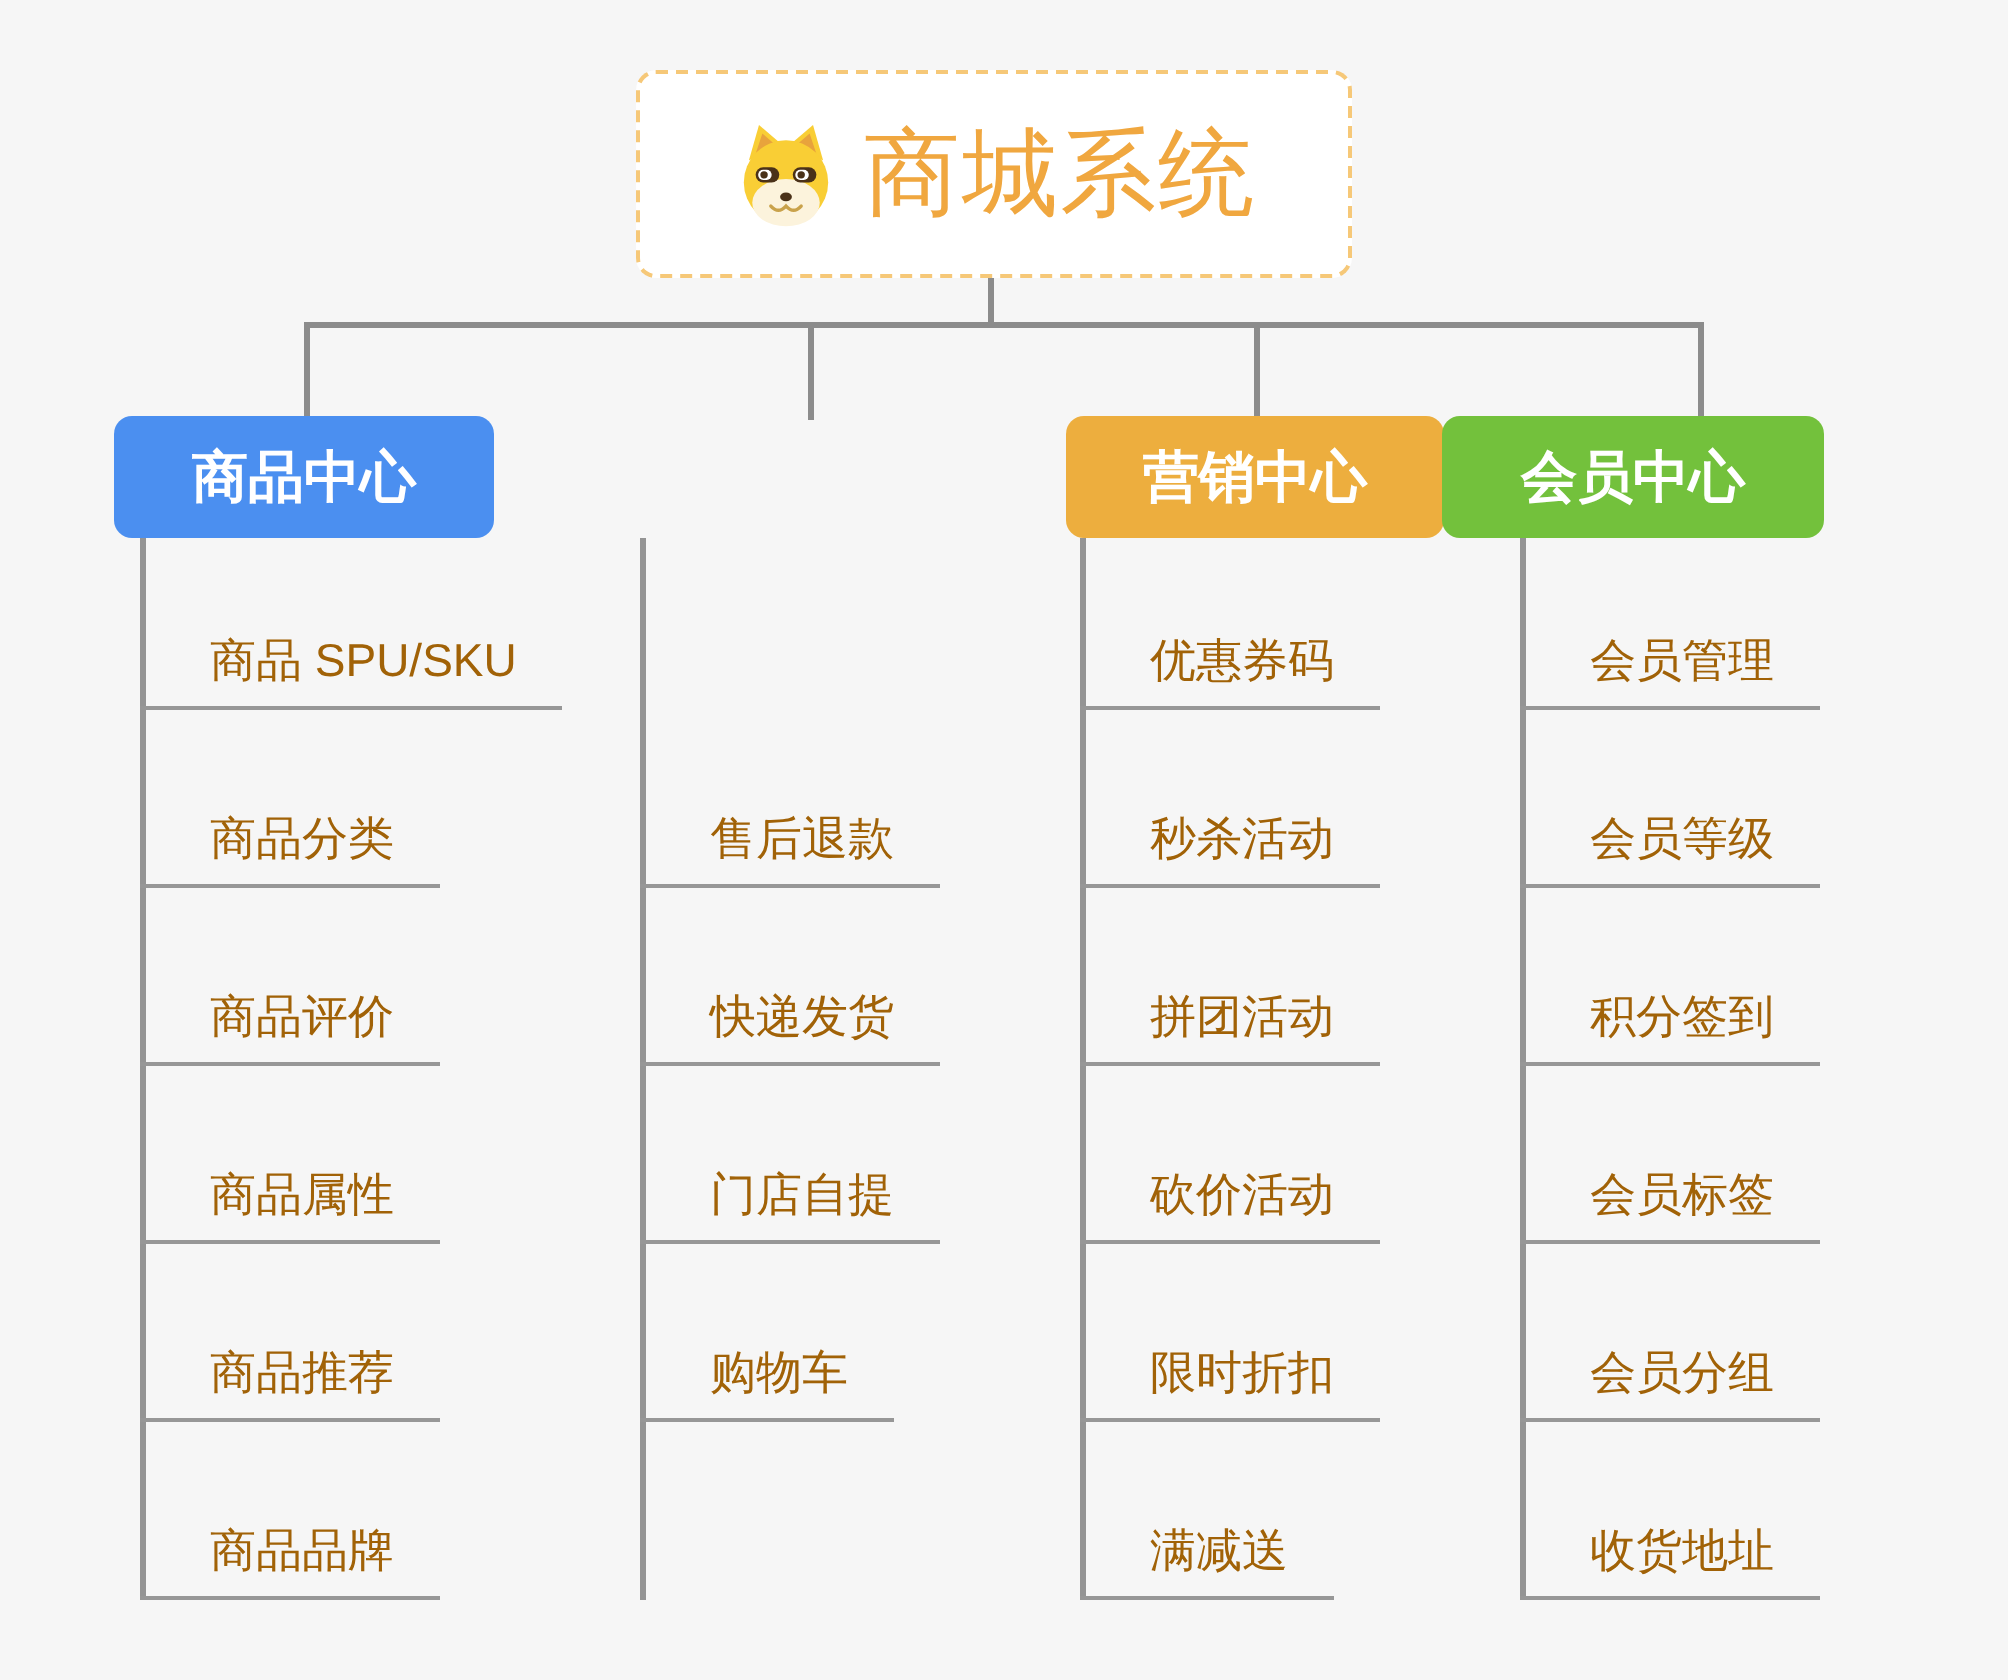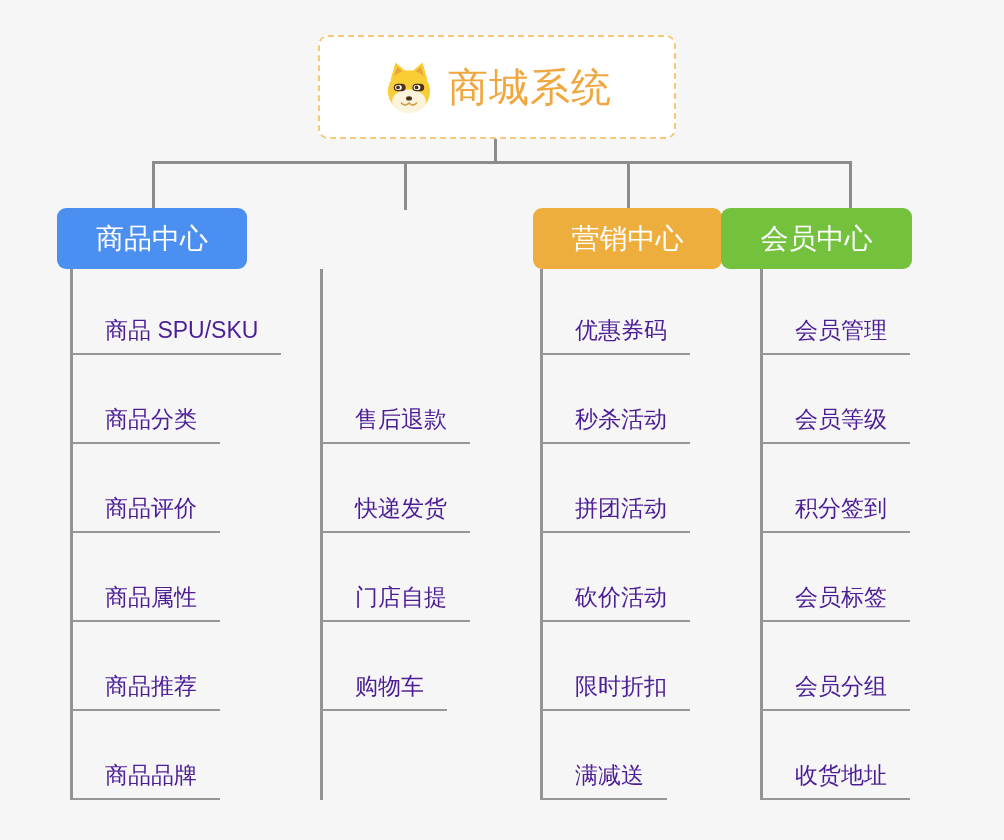--- a/index.html
+++ b/index.html
@@ -3,44 +3,44 @@
 <meta charset="utf-8">
 <style>
   html,body{margin:0;padding:0;}
   body{font-family:"Liberation Sans","DejaVu Sans",sans-serif;background:#f6f6f6;}
   .canvas{position:relative;width:1004px;height:840px;background:#f6f6f6;overflow:hidden;}
 
   
   .root{position:absolute;left:318px;top:35px;width:358px;height:104px;background:#ffffff;
         border:2px dashed #f6c878;border-radius:10px;box-sizing:border-box;
         display:flex;align-items:center;justify-content:center;gap:12px;}
-  .root-title{font-size:40px;letter-spacing:1px;font-weight:400;font-family:Liberation Serif, serif;}
+  .root-title{font-size:48px;letter-spacing:1px;font-weight:400;font-family:Liberation Serif, serif;}
 
   
   .line{position:absolute;background:#8c8c8c;}
   .root-vline{left:494px;top:139px;width:3px;height:24px;}
   .hline{left:152px;top:161px;width:700px;height:3px;}
   .drop{top:161px;width:3px;height:49px;}
   .drop.d0{left:152px}.drop.d1{left:404px}.drop.d2{left:627px}.drop.d3{left:849px}
 
   
   .branch{position:absolute;top:208px;height:61px;border-radius:9px;color:#ffffff;
           font-size:28px;display:flex;align-items:center;justify-content:center;
-          box-sizing:border-box;cursor:default;}
+          box-sizing:border-box;cursor:default;font-weight:bold;}
   .branch.b0{left:57px;width:190px;}
   .branch.b1{left:312px;width:188px;}
   .branch.b2{left:533px;width:189px;}
   .branch.b3{left:721px;width:191px;}
 
   
   .trunk{position:absolute;top:269px;width:3px;height:531px;background:#949494;}
   .trunk.c0{left:70px}.trunk.c1{left:320px}.trunk.c2{left:540px}.trunk.c3{left:760px}
 
   
-  .leaf{position:absolute;font-size:23px;color:#4c1d95;line-height:28px;white-space:nowrap;
+  .leaf{position:absolute;font-size:23px;color:#a16207;line-height:28px;white-space:nowrap;
         padding:0 23px 9px 35px;border-bottom:2px solid #979797;cursor:default;}
   .leaf.c0{left:70px}.leaf.c1{left:320px}.leaf.c2{left:540px}.leaf.c3{left:760px}
   .leaf.r0{top:316px}.leaf.r1{top:405px}.leaf.r2{top:494px}
   .leaf.r3{top:583px}.leaf.r4{top:672px}.leaf.r5{top:761px}
 </style>
 </head>
 <body>
 
 <div class="canvas">
 

